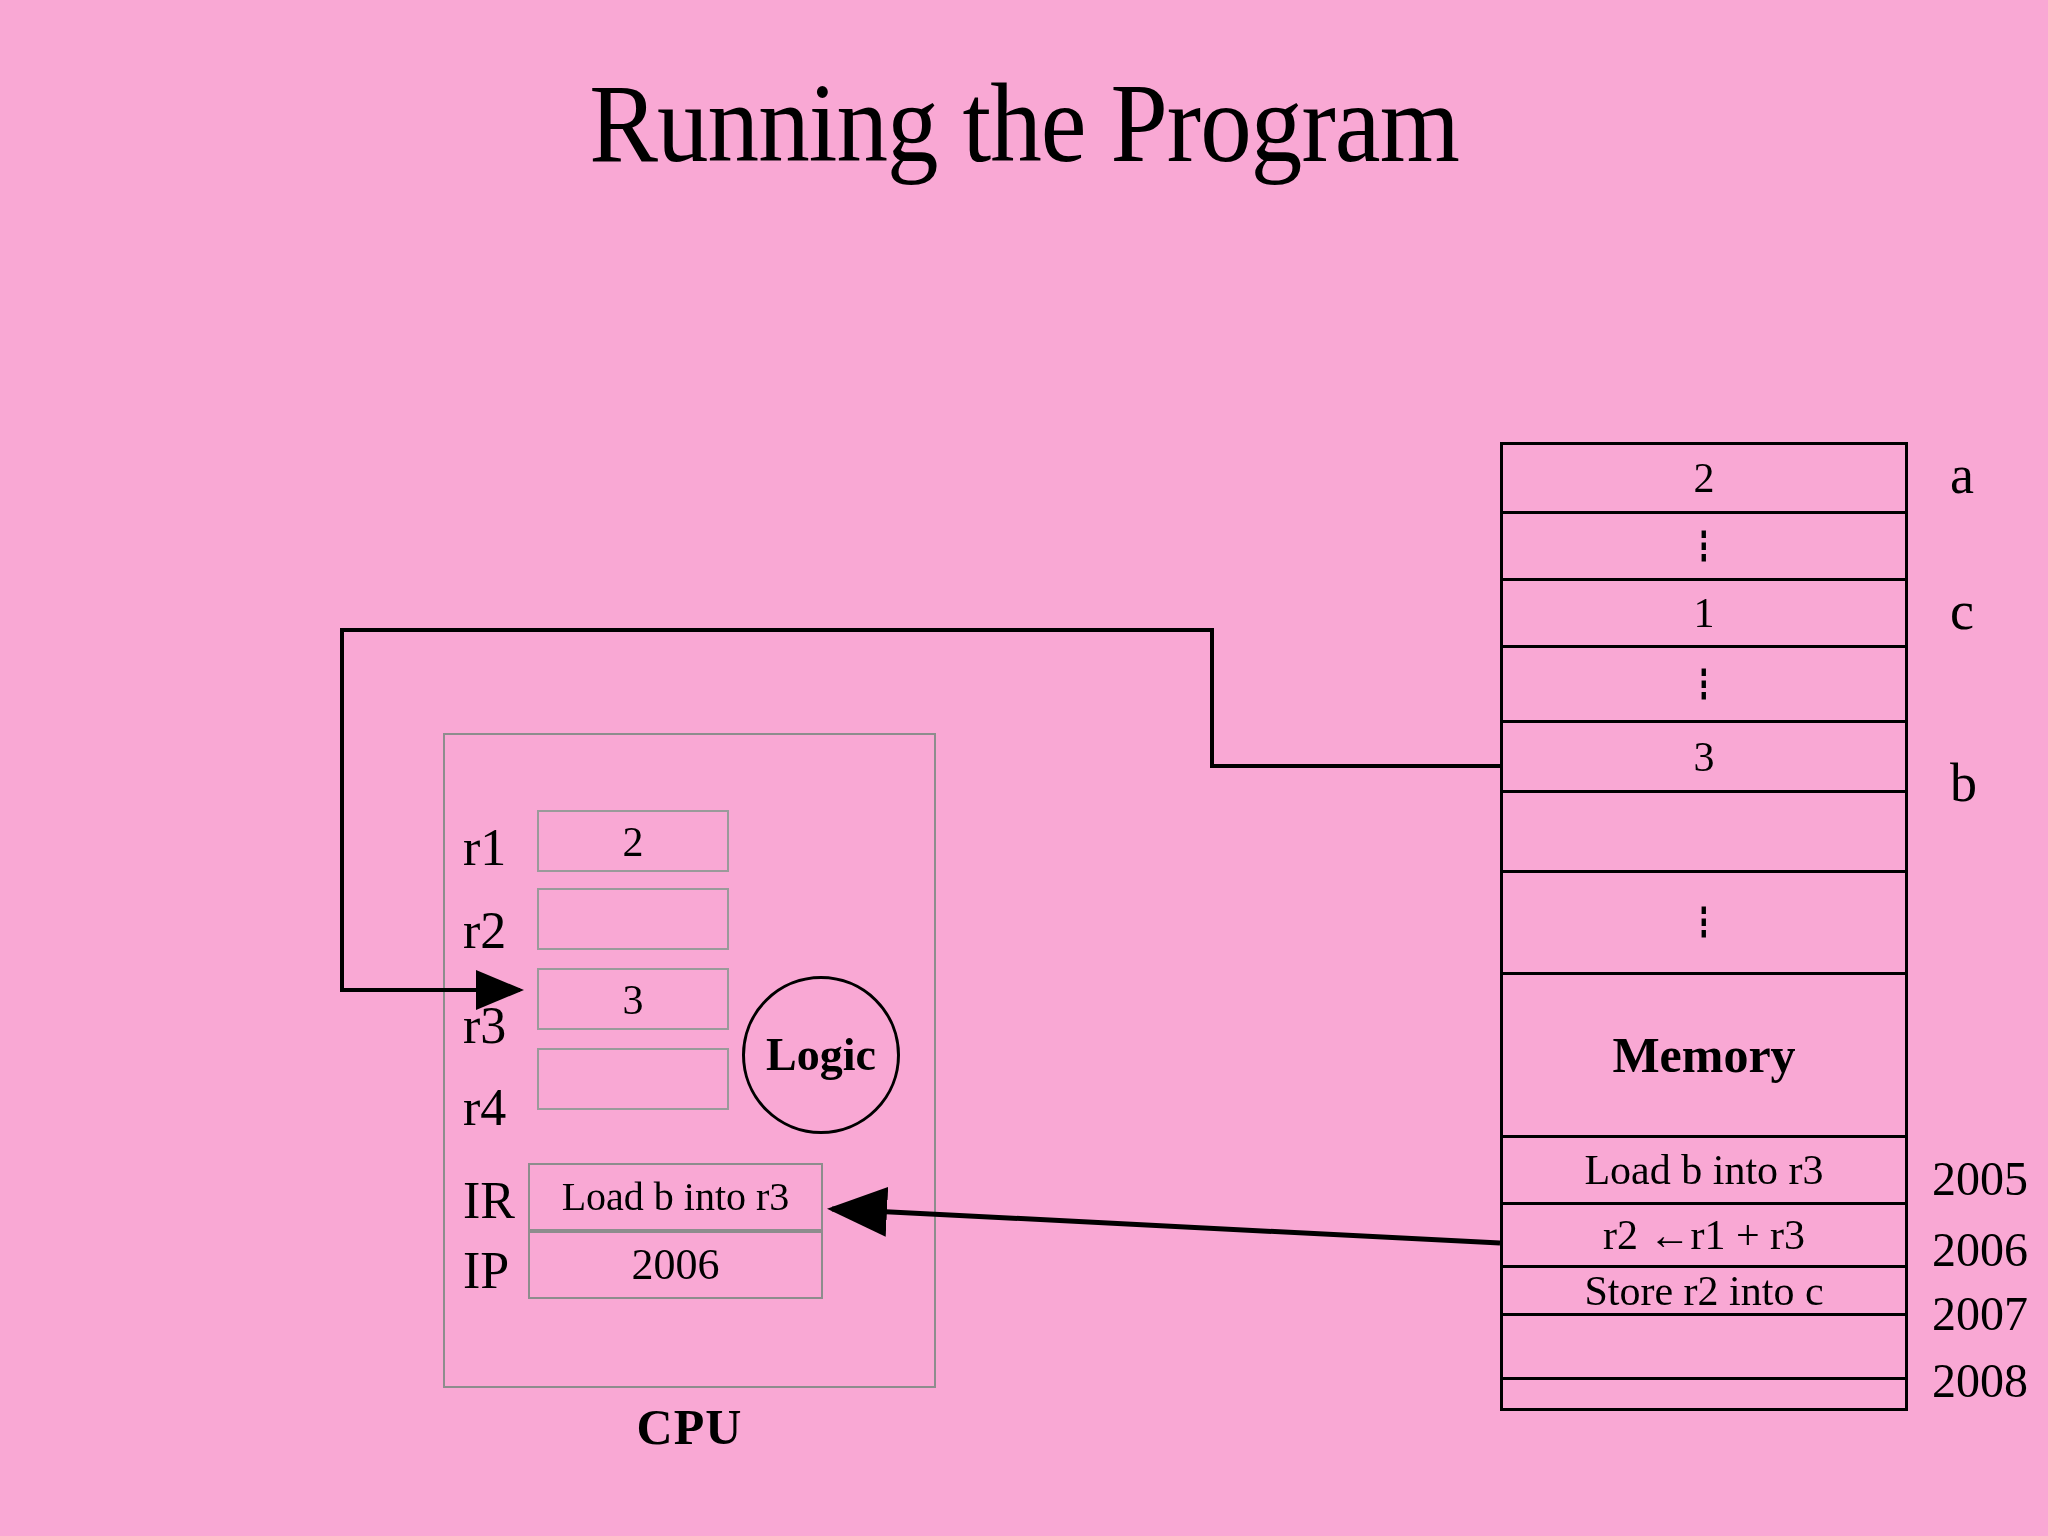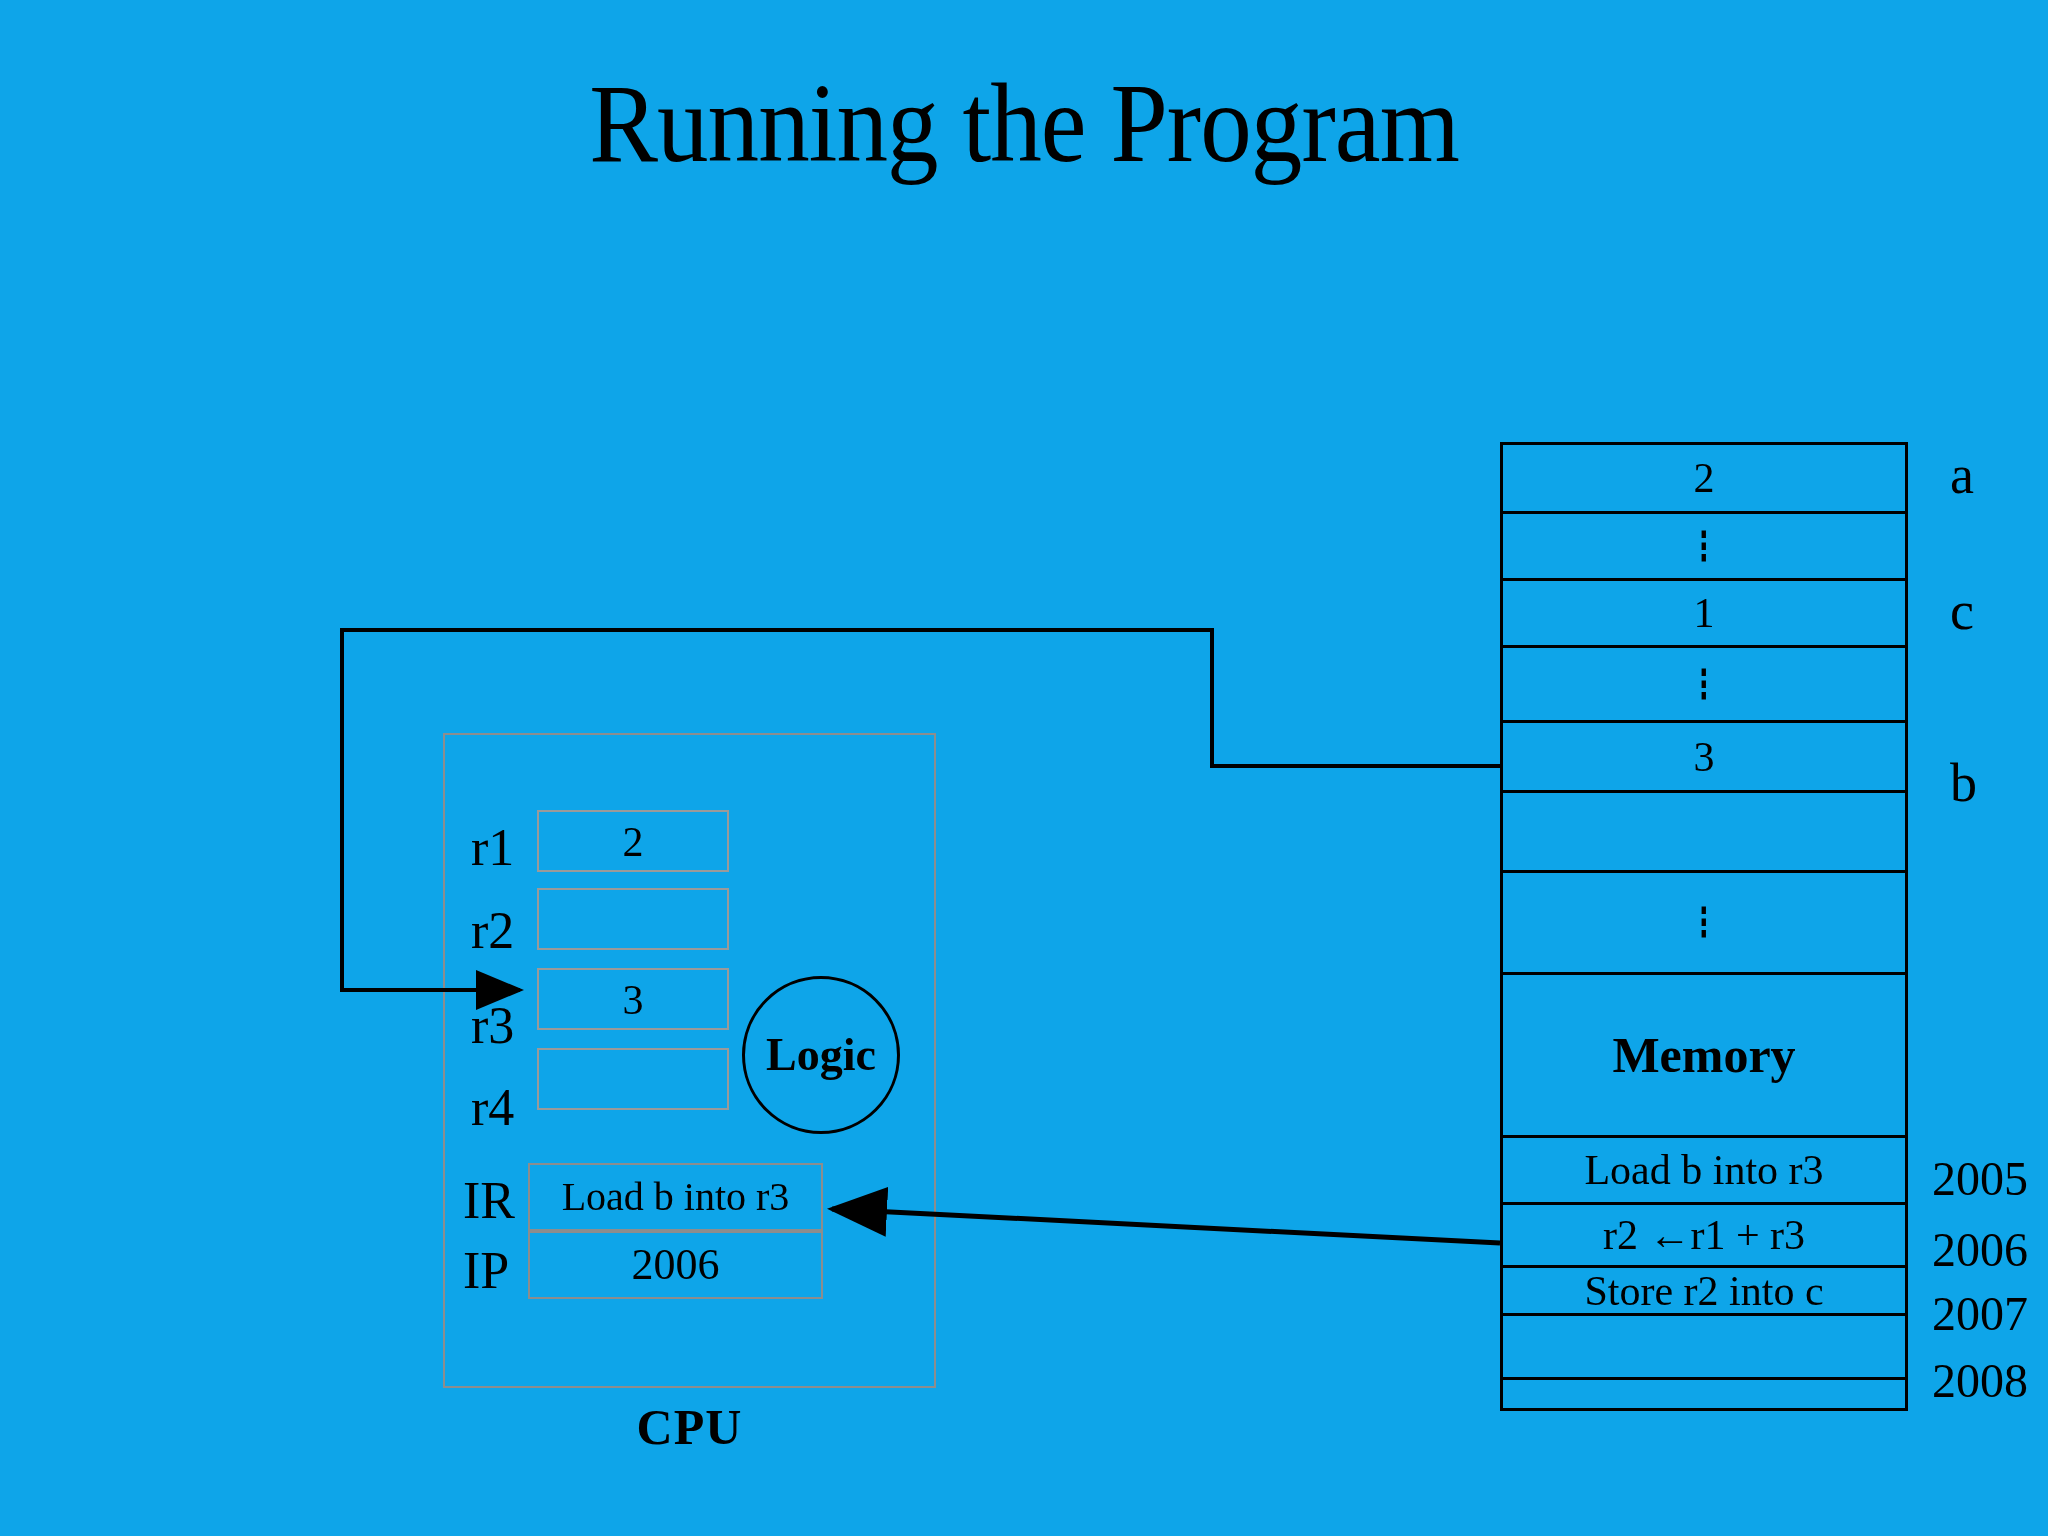--- a/index.html
+++ b/index.html
@@ -4,21 +4,21 @@
 <style>
   html, body {
     margin: 0;
     padding: 0;
     background: #ffffff;
   }
   #slide {
     position: relative;
     width: 2048px;
     height: 1536px;
-    background: #0ea5e9;
+    background: #f9a8d4;
     overflow: hidden;
     font-family: "Liberation Serif", "DejaVu Serif", serif;
     color: #000000;
   }
 
   
   #title {
     position: absolute;
     left: 0;
     top: 62px;
@@ -53,21 +53,20 @@
     font-size: 50px;
     font-weight: bold;
     letter-spacing: 1px;
   }
   .reg-label {
     position: absolute;
     font-size: 52px;
     line-height: 1;
     text-align: left;
     white-space: nowrap;
-    margin-left: 8px;
   }
   .reg-box {
     position: absolute;
     left: 537px;
     width: 192px;
     height: 62px;
     border: 2px solid #9a9a9a;
     box-sizing: border-box;
     text-align: center;
     font-size: 42px;

